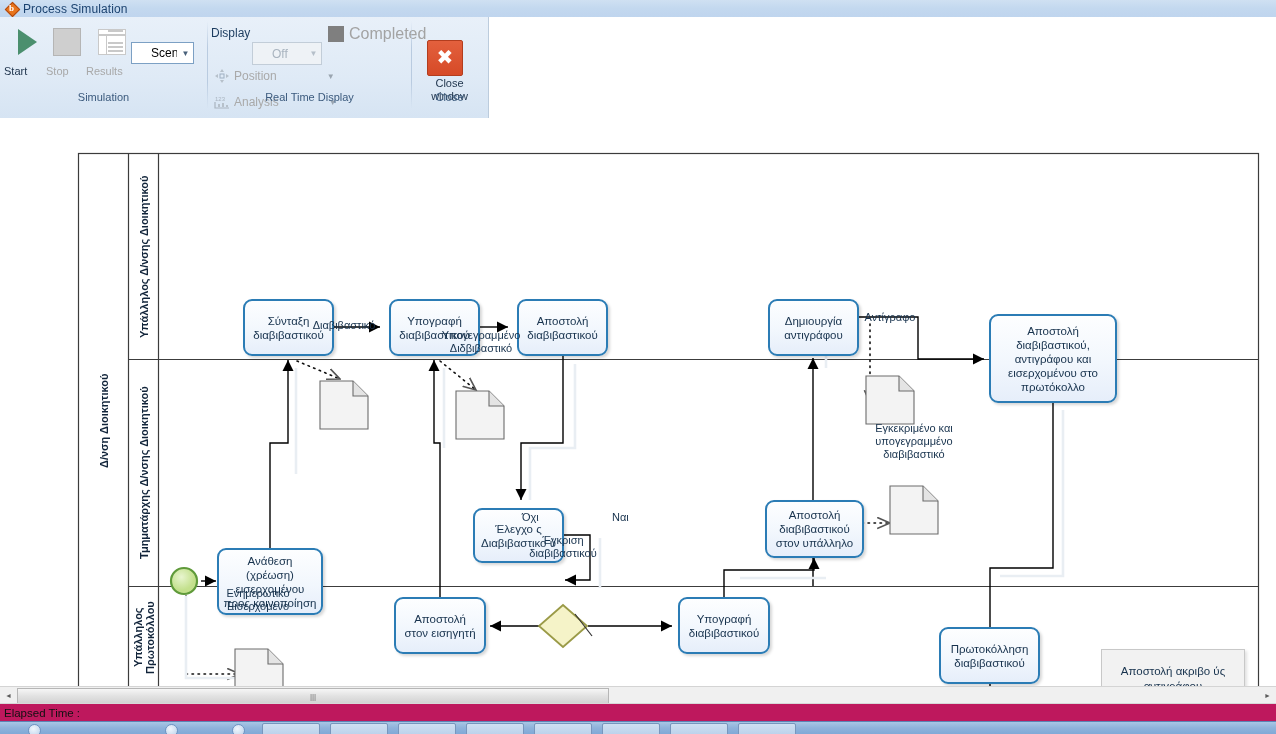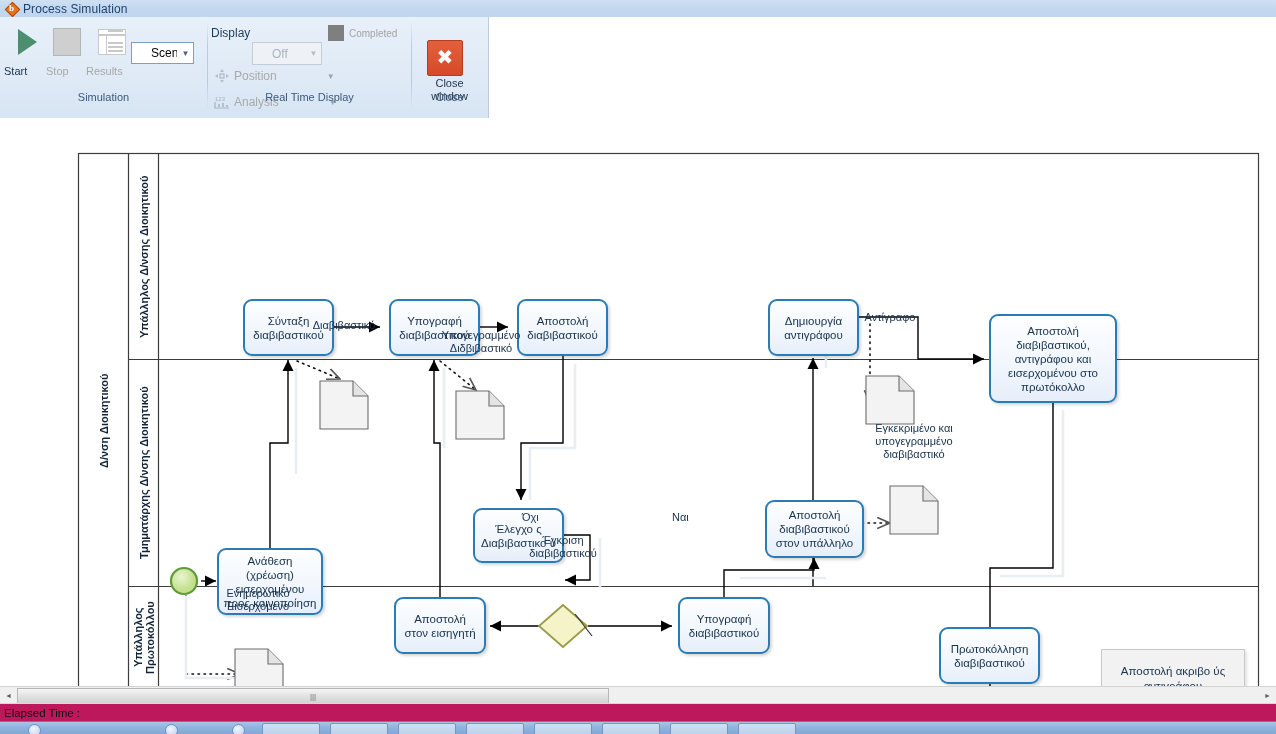--- a/index.html
+++ b/index.html
@@ -120,21 +120,21 @@
   .lbl-display {
     position: absolute; left: 3px; top: 9px; font-size: 12px; color: #1c3c5f;
   }
   .chk-row {
     position: absolute; left: 120px; top: 8px; display: flex; align-items: center;
     cursor: default;
   }
   .chk-box {
     width: 14px; height: 14px; background: #7f7f7f; border: 1px solid #7f7f7f;
   }
-  .chk-cap { font-size: 10px; color: #a3a3a3; margin-left: 5px; }
+  .chk-cap { font-size: 16px; color: #a3a3a3; margin-left: 5px; }
 
   .mini-row {
     position: absolute; height: 20px; display: flex; align-items: center;
     font-size: 12px; color: #a9a9a9;
   }
   .mini-ico { width: 16px; height: 16px; margin-right: 4px; position: relative; }
   .mini-arrow { margin-left: 6px; font-size: 8px; color: #9aa5b0; }
 
   
   .grp-close { left: 412px; width: 75px; }
@@ -491,21 +491,21 @@
     <div class="task" style="left:765px; top:382px; width:99px; height:58px; white-space:pre-line;">Αποστολή
 διαβιβαστικού
 στον υπάλληλο</div>
 
     <div class="task" style="left:939px; top:509px; width:101px; height:57px; white-space:pre-line;">Πρωτοκόλληση
 διαβιβαστικού</div>
 
     <div class="gw-label" style="left:503px; top:416px; width:120px; white-space:pre-line;">Έγκριση
 διαβιβαστικού</div>
     <div class="edge-label" style="left:522px; top:393px;">Όχι</div>
-    <div class="edge-label" style="left:672px; top:393px;">Ναι</div>
+    <div class="edge-label" style="left:612px; top:393px;">Ναι</div>
 
     <div class="doc-label" style="left:294px; top:201px; width:100px;">Διαβιβαστικό</div>
     <div class="doc-label" style="left:425px; top:211px; width:112px; white-space:pre-line;">Υπογεγραμμένο
 Διδβιβαστικό</div>
     <div class="doc-label" style="left:840px; top:193px; width:100px;">Αντίγραφο</div>
     <div class="doc-label" style="left:208px; top:469px; width:100px; white-space:pre-line;">Ενημερωτικό
 Εισερχόμενο</div>
     <div class="doc-label" style="left:858px; top:304px; width:112px; white-space:pre-line;">Εγκεκριμένο και
 υπογεγραμμένο
 διαβιβαστικό</div>

